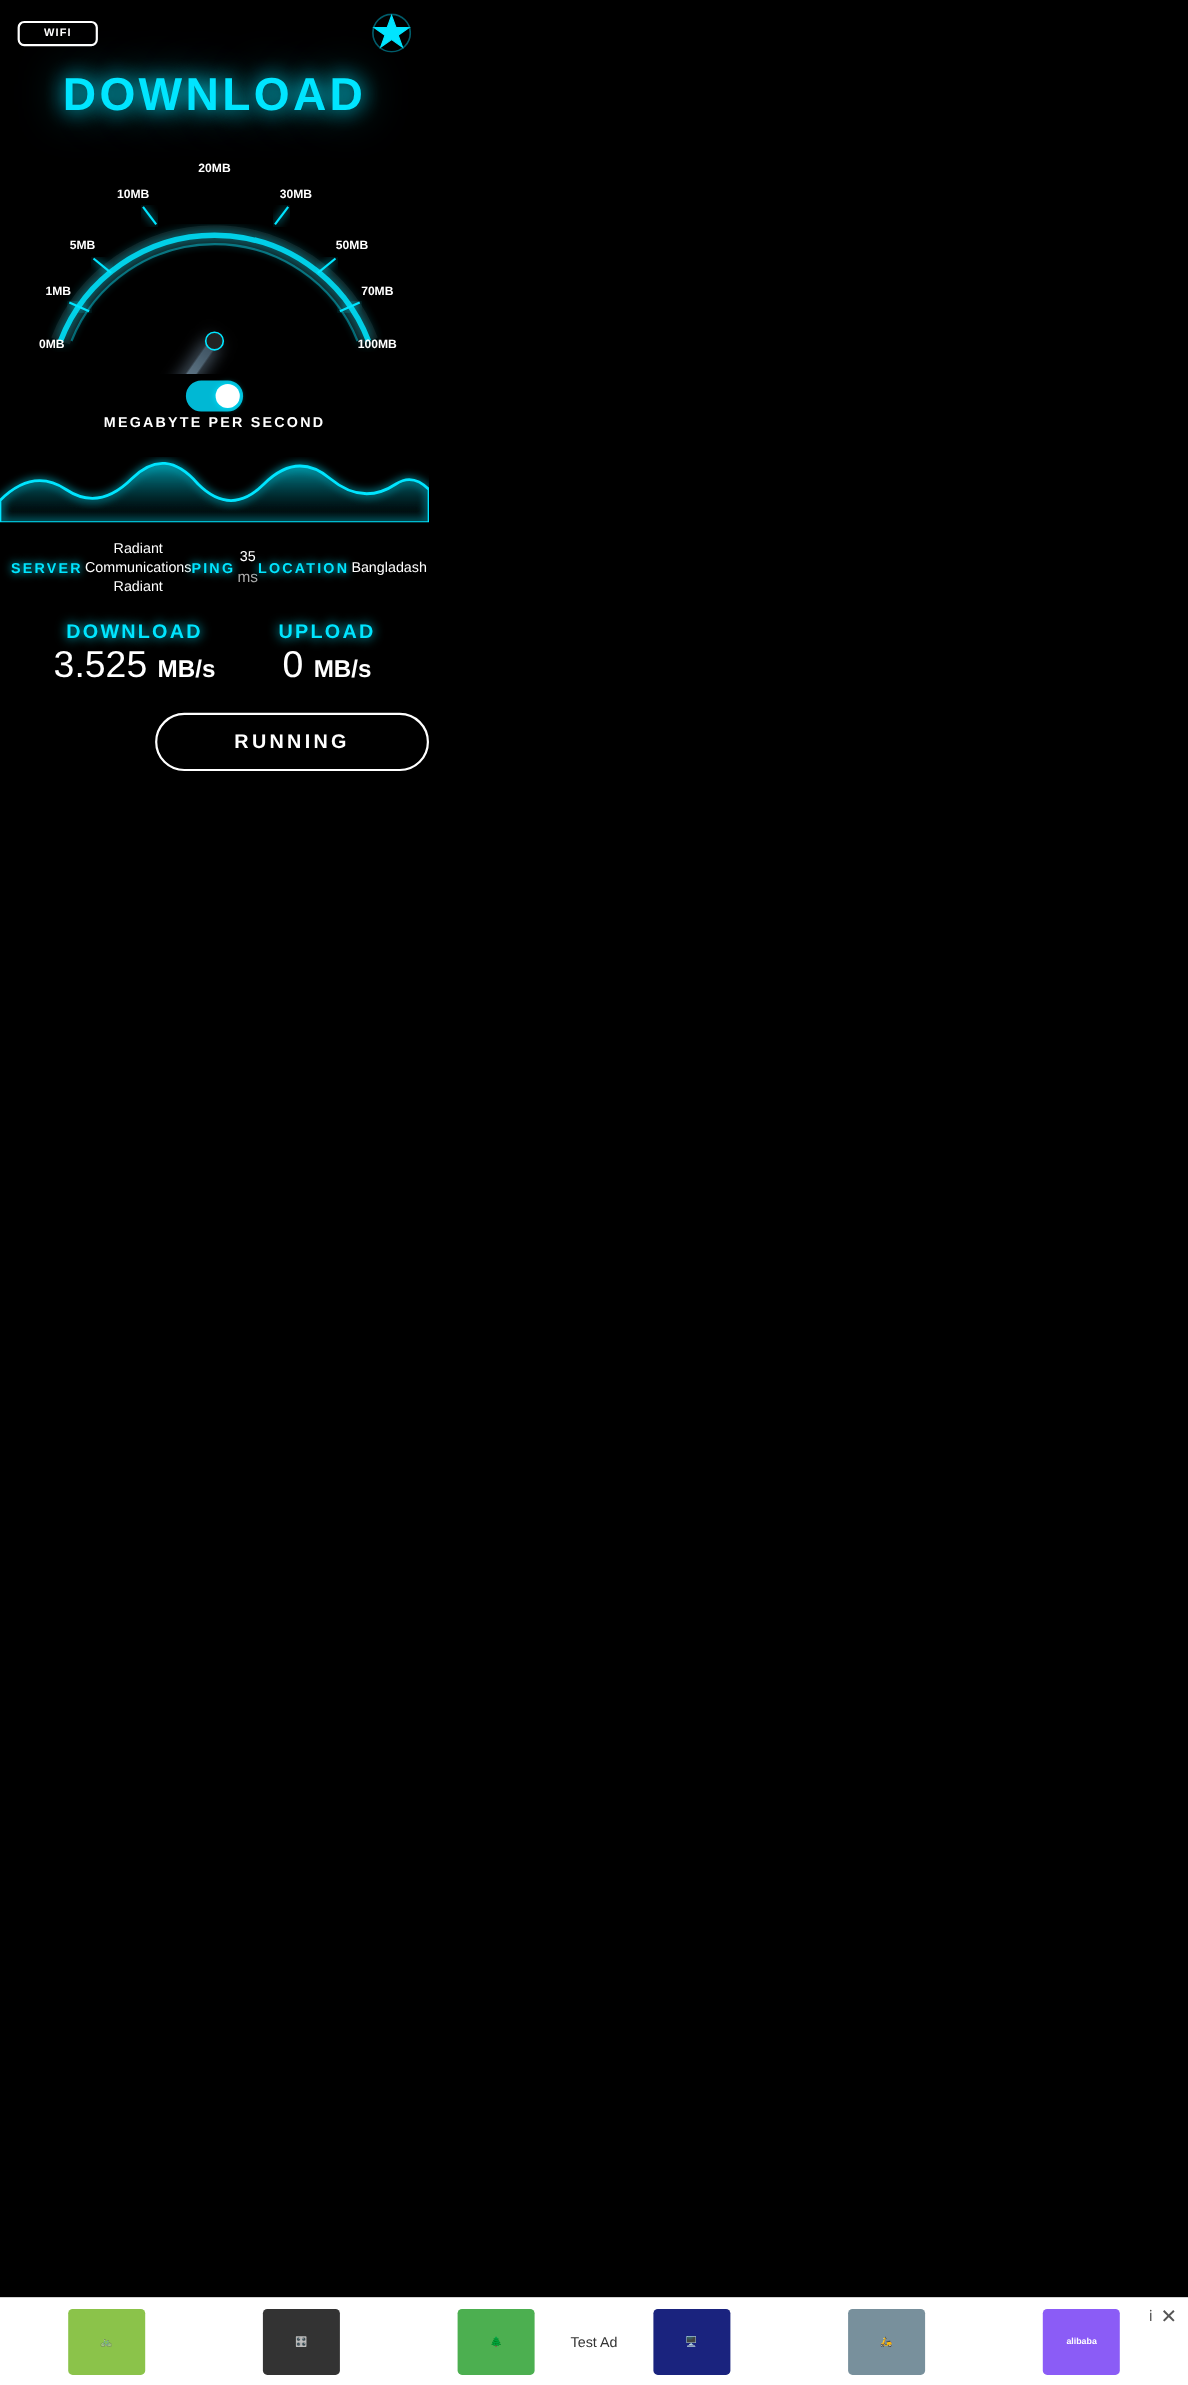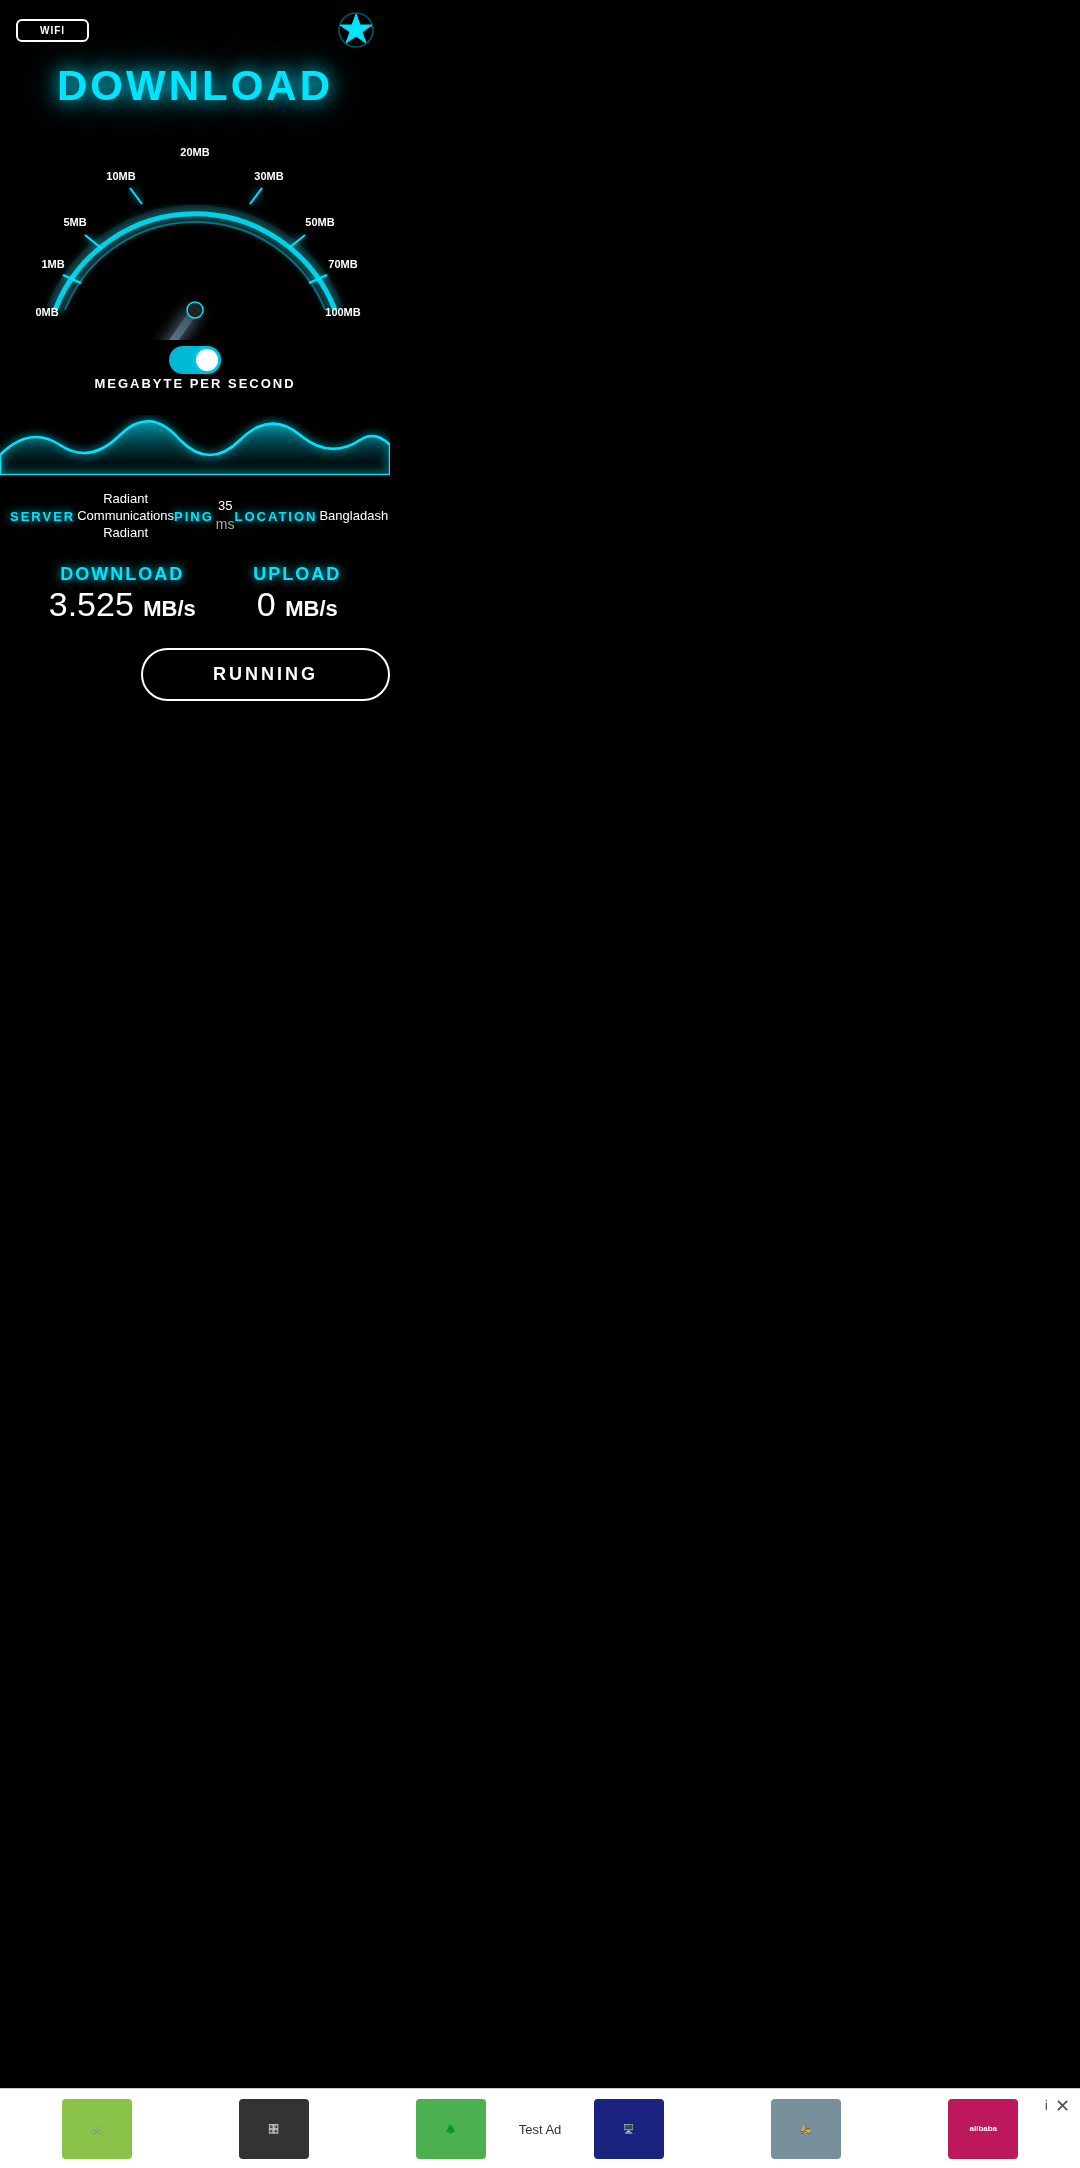--- a/index.html
+++ b/index.html
@@ -250,21 +250,21 @@
       font-size: 9px;
       color: #888;
       flex-shrink: 0;
     }
 
     .ad-img-placeholder.green { background: #8bc34a; }
     .ad-img-placeholder.dark { background: #333; }
     .ad-img-placeholder.forest { background: #4caf50; }
     .ad-img-placeholder.rgb { background: #1a237e; }
     .ad-img-placeholder.ebike { background: #78909c; }
-    .ad-img-placeholder.alibaba { background: #be185d; color: #fff; font-size: 8px; font-weight: bold; }
+    .ad-img-placeholder.alibaba { background: #8b5cf6; color: #fff; font-size: 8px; font-weight: bold; }
 
     .needle-shadow {
       filter: drop-shadow(0 0 8px rgba(180,220,255,0.8));
     }
   </style>
 </head>
 <body>
 
 <div class="top-bar">
   <div class="wifi-badge">WIFI</div>

